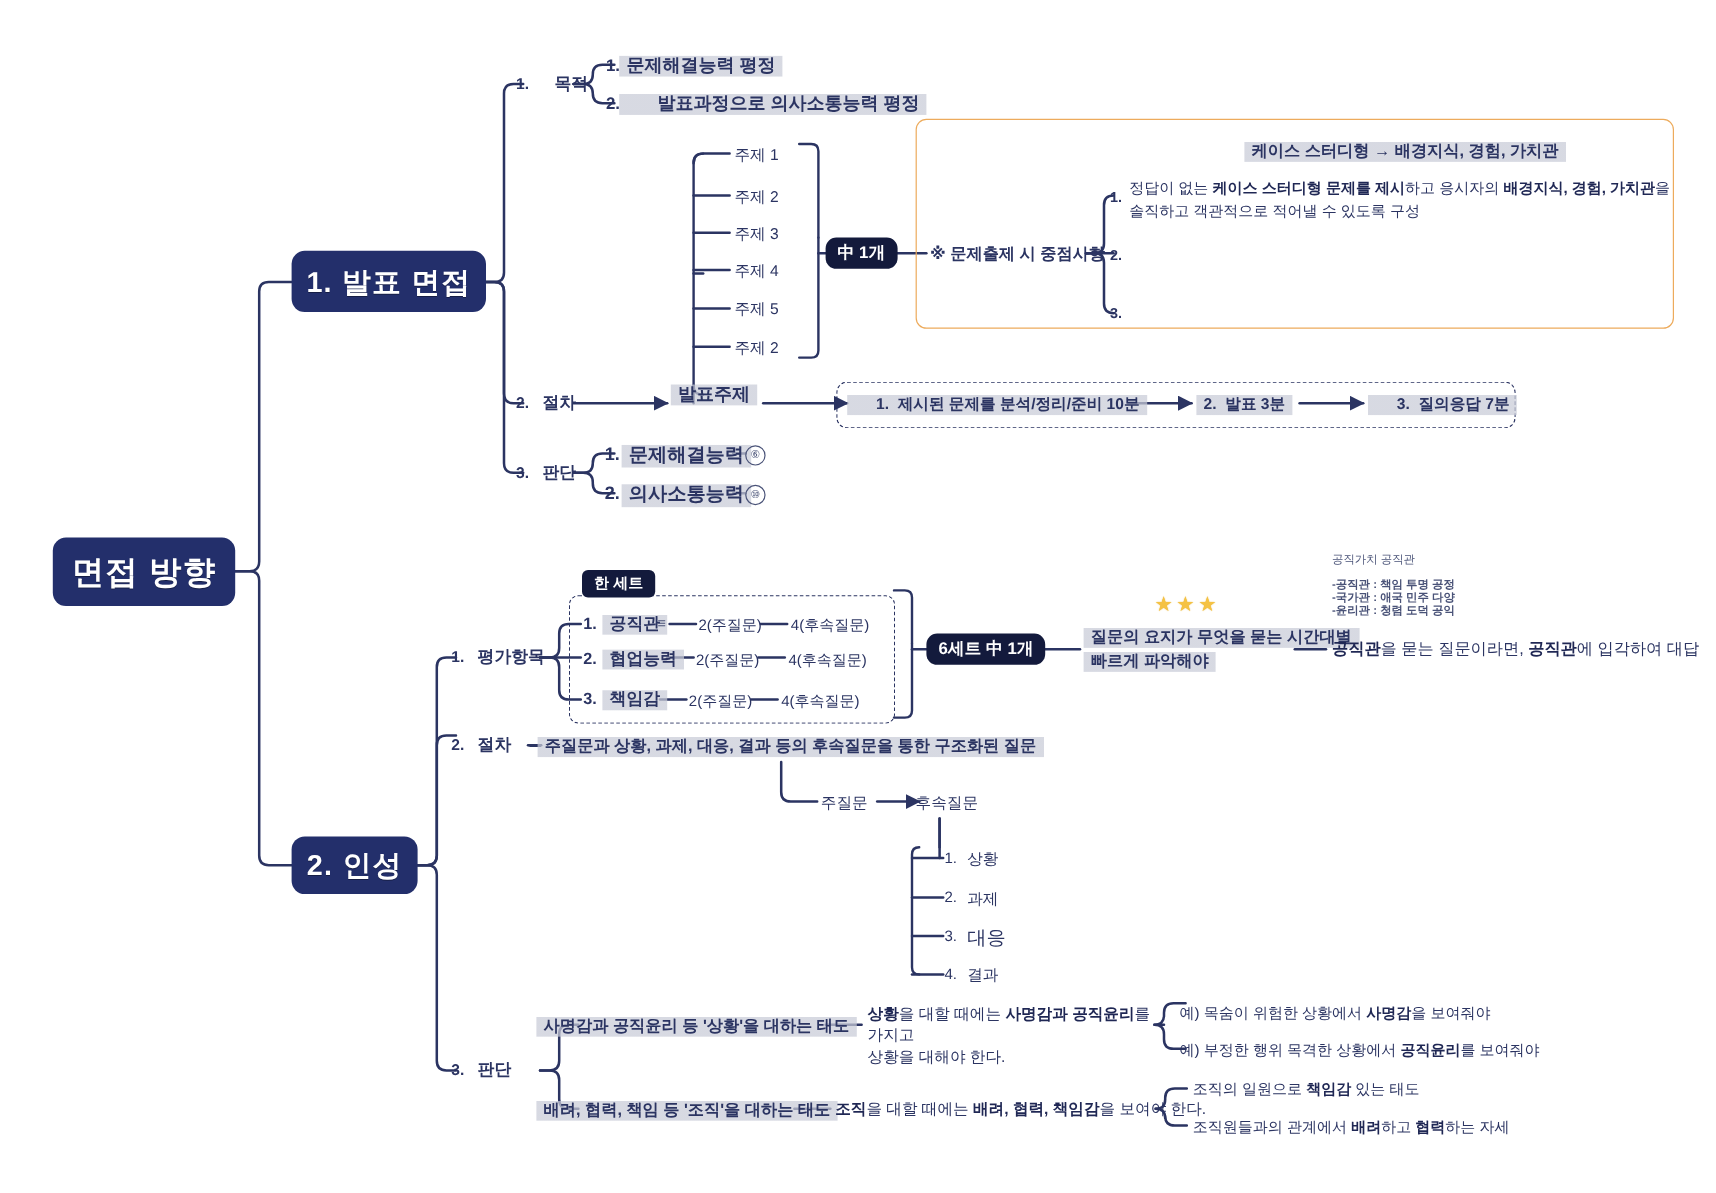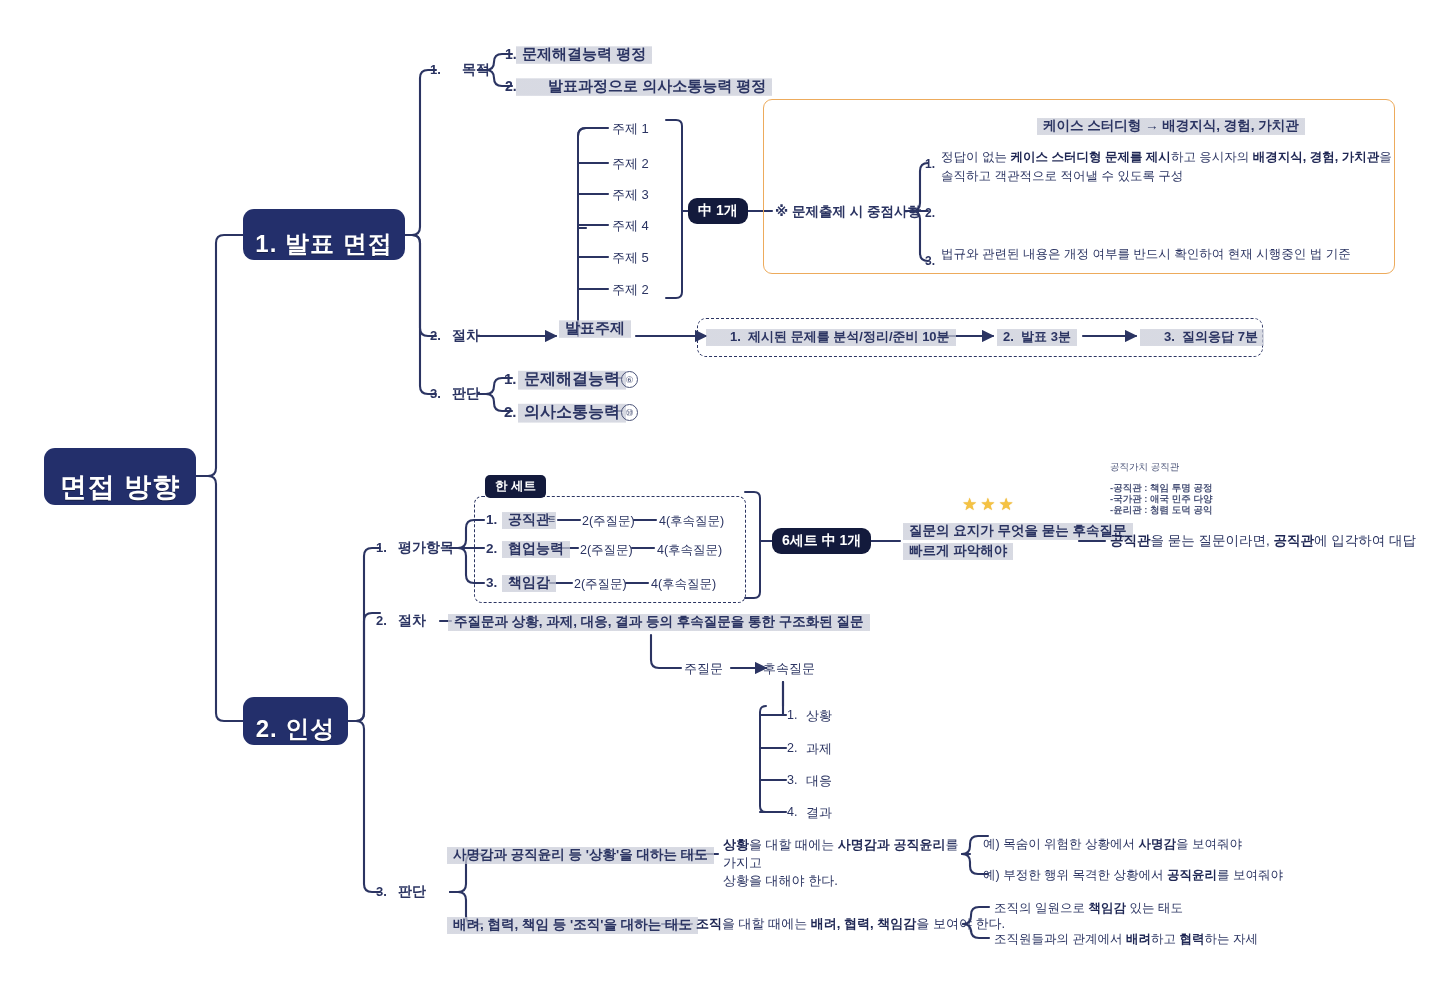--- a/index.html
+++ b/index.html
@@ -32,21 +32,21 @@
     white-space: nowrap;
   }
 
   
   .mainbox {
     background: #232f6b;
     color: #ffffff;
     border-radius: 10px;
     font-weight: bold;
     display: flex;
-    align-items: flex-end;
+    align-items: center;
     justify-content: center;
     letter-spacing: 1px;
     text-shadow: 0 1px 0 rgba(0,0,0,0.35);
   }
   .root {
     font-size: 27px;
     border-radius: 11px;
   }
   .lvl1 {
     font-size: 24px;
@@ -318,21 +318,20 @@
   <div class="plain" style="left:775px; top:203px; font-size:13.5px; font-weight:bold;">※ 문제출제 시 중점사항</div>
 
   <div class="hl" style="left:1037px; top:116px; font-size:13.5px;">케이스 스터디형 → 배경지식, 경험, 가치관</div>
 
   <div class="num" style="left:925px; top:157px; font-size:12px;">1.</div>
   <div class="plain wrap" style="left:941px; top:148px; width:455px; font-size:12.5px; line-height:19px;">정답이 없는 <b>케이스 스터디형 문제를 제시</b>하고 응시자의 <b>배경지식, 경험, 가치관</b>을 솔직하고 객관적으로 적어낼 수 있도록 구성</div>
 
   <div class="num" style="left:925px; top:206px; font-size:12px;">2.</div>
 
   <div class="num" style="left:925px; top:254px; font-size:12px;">3.</div>
-  <div class="plain wrap" style="left:941px; top:245px; width:460px; font-size:12.5px; line-height:19px;">법규와 관련된 내용은 개정 여부를 반드시 확인하여 현재 시행중인 법 기준</div>
 
   <div class="hl" style="left:559px; top:318px; font-size:15px;">발표주제</div>
 
   <div class="hl" style="left:706px; top:327px; font-size:13px;padding-left:24px;">
     <span>1.</span>
     &nbsp;<span>제시된 문제를 분석/정리/준비 10분</span>
   </div>
   <div class="hl" style="left:997px; top:327px; font-size:13px;">
     <span>2.</span>
     &nbsp;<span>발표 3분</span>
@@ -378,21 +377,21 @@
   <div class="hl" style="left:502px; top:573px; font-size:14px;">책임감</div>
   <div class="plain" style="left:574px; top:576px; font-size:12.5px;">2(주질문)</div>
   <div class="plain" style="left:651px; top:576px; font-size:12.5px;">4(후속질문)</div>
 
   <div class="node pill" style="left:772px; top:528px; height:26px;">
     <span>6세트 中 1개</span>
   </div>
 
   <div class="stars" style="left:962px; top:494px;">★★★</div>
 
-  <div class="hl" style="left:903px; top:521px; font-size:13.5px;">질문의 요지가 무엇을 묻는 후속질문</div>
+  <div class="hl" style="left:903px; top:521px; font-size:13.5px;">질문의 요지가 무엇을 묻는 시간대별</div>
   <div class="hl" style="left:903px; top:541px; font-size:13.5px;">빠르게 파악해야</div>
 
   <div class="plain" style="left:1110px; top:532px; font-size:13.5px;"><b>공직관</b>을 묻는 질문이라면, <b>공직관</b>에 입각하여 대답</div>
 
   <div class="tiny" style="left:1110px; top:461px;">공직가치 공직관</div>
   <div class="tiny" style="left:1110px; top:482px; font-weight:bold;">-공직관 : 책임 투명 공정</div>
   <div class="tiny" style="left:1110px; top:493px; font-weight:bold;">-국가관 : 애국 민주 다양</div>
   <div class="tiny" style="left:1110px; top:504px; font-weight:bold;">-윤리관 : 청렴 도덕 공익</div>
 
   <div class="hl" style="left:448px; top:612px; font-size:13.5px;">주질문과 상황, 과제, 대응, 결과 등의 후속질문을 통한 구조화된 질문</div>
@@ -400,21 +399,21 @@
   <div class="plain" style="left:684px; top:660px; font-size:13px;">주질문</div>
   <div class="plain" style="left:763px; top:660px; font-size:13px;">후속질문</div>
 
   <div class="num" style="left:787px; top:708px; font-size:12.5px; font-weight:normal;">1.</div>
   <div class="plain" style="left:806px; top:707px; font-size:13px;">상황</div>
 
   <div class="num" style="left:787px; top:741px; font-size:12.5px; font-weight:normal;">2.</div>
   <div class="plain" style="left:806px; top:740px; font-size:13px;">과제</div>
 
   <div class="num" style="left:787px; top:773px; font-size:12.5px; font-weight:normal;">3.</div>
-  <div class="plain" style="left:806px; top:772px; font-size:13px;">대응</div>
+  <div class="plain" style="left:806px; top:772px; font-size:16px;">대응</div>
 
   <div class="num" style="left:787px; top:805px; font-size:12.5px; font-weight:normal;">4.</div>
   <div class="plain" style="left:806px; top:804px; font-size:13px;">결과</div>
 
   <div class="hl" style="left:447px; top:845px; font-size:13.5px;">사명감과 공직윤리 등 '상황'을 대하는 태도</div>
   <div class="plain wrap" style="left:723px; top:836px; width:245px; font-size:13px; line-height:18px;"><b>상황</b>을 대할 때에는 <b>사명감과 공직윤리</b>를 가지고<br>상황을 대해야 한다.</div>
   <div class="plain" style="left:983px; top:836px; font-size:12.5px;">예) 목숨이 위험한 상황에서 <b>사명감</b>을 보여줘야</div>
   <div class="plain" style="left:983px; top:867px; font-size:12.5px;">예) 부정한 행위 목격한 상황에서 <b>공직윤리</b>를 보여줘야</div>
 
   <div class="hl" style="left:447px; top:915px; font-size:13.5px;">배려, 협력, 책임 등 '조직'을 대하는 태도</div>

